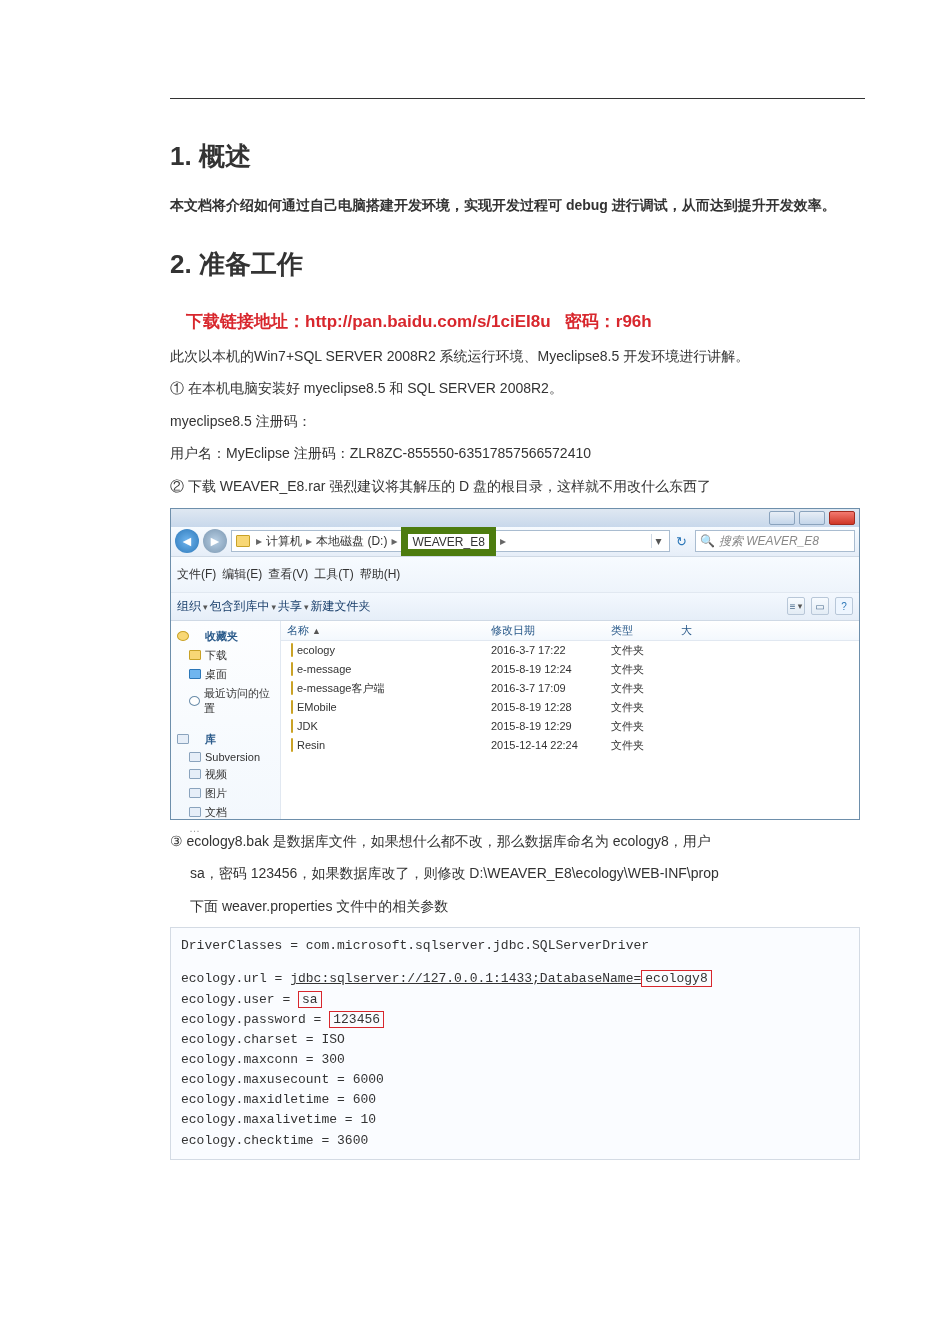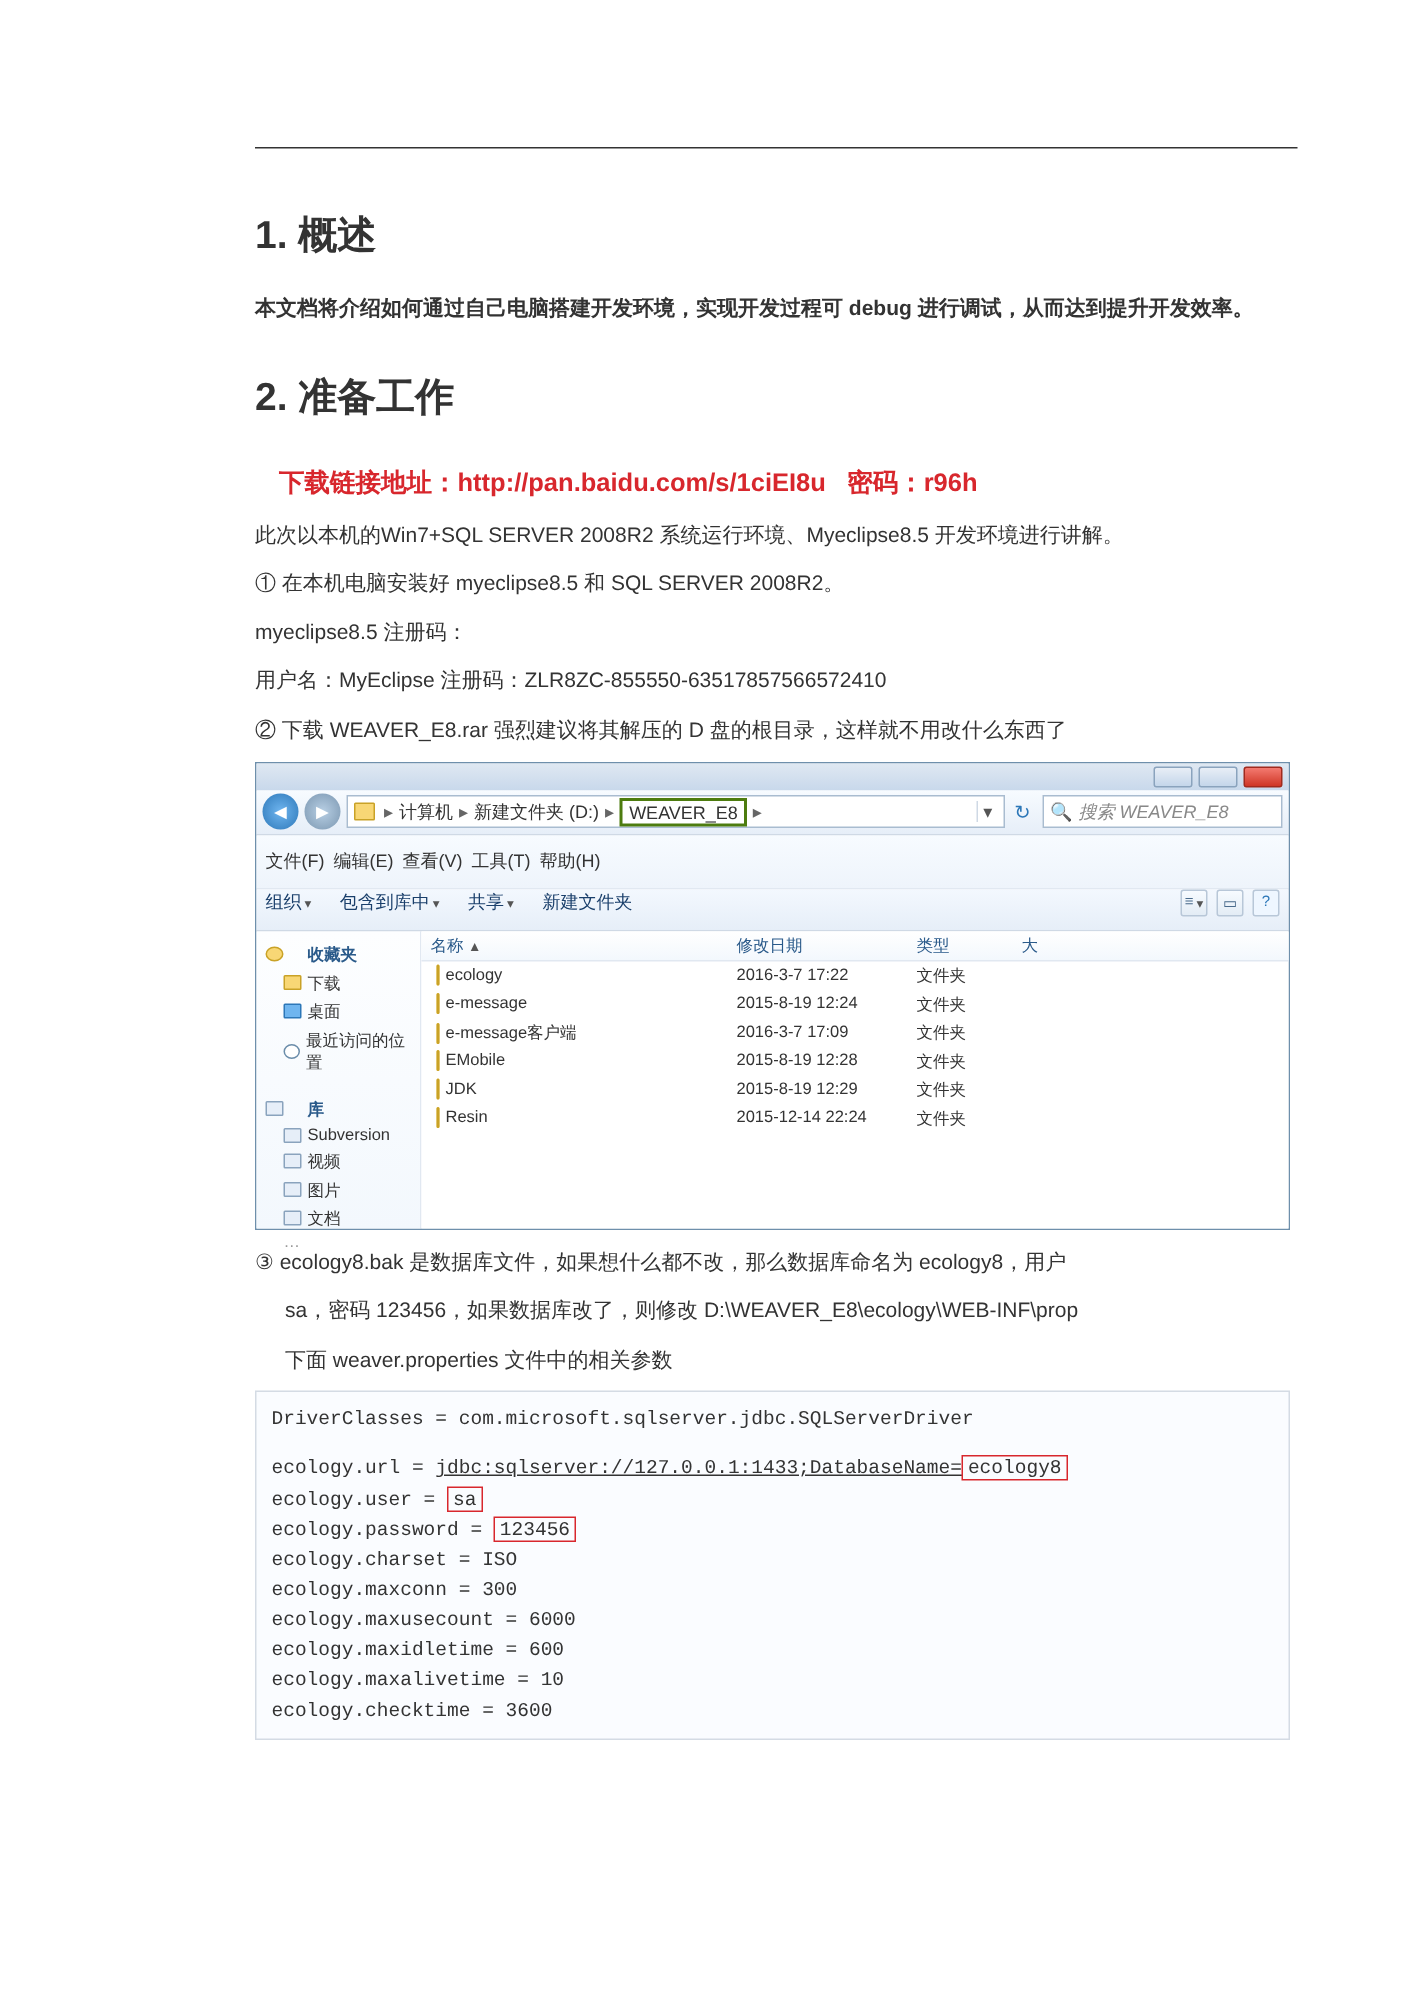--- a/index.html
+++ b/index.html
@@ -53,38 +53,38 @@
       display:flex; align-items:center; justify-content:center;
       color:#fff; font-size:14px;
     }
     .nav-fwd { background: radial-gradient(#b8cfe4,#7a96b0); }
     .breadcrumb {
       flex: 1; height: 22px; border:1px solid #a9bcd0; background:#fff;
       display: flex; align-items: center; padding: 0 4px; gap: 2px;
     }
     .bc-folder { width:14px; height:12px; background:#f8d775; border:1px solid #c9a227; border-radius:1px; margin-right:2px;}
     .bc-seg { color:#333; white-space:nowrap; }
-    .bc-seg.hl { border:2px solid #4d7c0f; padding: 1px 4px 0 4px; }
+    .bc-seg.hl { border:7px solid #4d7c0f; padding: 1px 4px 0 4px; }
     .bc-arrow { color:#666; padding:0 2px;}
     .bc-drop { width:14px; text-align:center; color:#555; border-left:1px solid #cfd9e5; margin-left:auto; }
     .search-box {
       width: 160px; height: 22px; border:1px solid #a9bcd0; background:#fff;
       display:flex; align-items:center; padding:0 4px; color:#888; gap:4px;
     }
     .refresh-i { color:#2c77b8; font-size:13px; margin:0 4px 0 2px;}
     .search-i { color:#2c77b8; font-size:12px;}
     .menubar {
       height: 36px; background:linear-gradient(#f7fbff,#eef4fb);
       display:flex; align-items:center; padding:0 6px; gap:6px;
       border-bottom:1px solid #e1e8f1;
     }
     .menubar span { color:#333; }
     .toolbar {
       height: 28px; background:linear-gradient(#f3f8fe,#e6eef8);
-      display:flex; align-items:flex-start; padding:0 6px; gap:19px;
+      display:flex; align-items:center; padding:0 6px; gap:2px;
       border-bottom:1px solid #cfd9e5;
     }
     .tool-btn { color:#1a3f6b; }
     .tool-right { margin-left:auto; display:flex; gap:6px; }
     .tool-i { width:18px; height:18px; border:1px solid #b8c7d8; background:linear-gradient(#f7fbff,#e3ecf5); border-radius:2px; display:flex; align-items:center; justify-content:center; font-size:10px; color:#4a6b8c;}
     .drop { font-size:9px; color:#555; margin-left:2px;}
     .win-body { display:flex; height: 198px;}
     .sidebar {
       width: 110px; background:linear-gradient(#fdfeff,#f3f8fd);
       border-right: 1px solid #e1e8f1; padding: 4px 0; font-size:11px;
@@ -151,21 +151,21 @@
       <div class="title-btn red"></div>
     </div>
     <div class="win-nav">
       <div class="nav-arrow">◄</div>
       <div class="nav-arrow nav-fwd">►</div>
       <div class="breadcrumb">
         <span class="bc-folder"></span>
         <span class="bc-arrow">▸</span>
         <span class="bc-seg">计算机</span>
         <span class="bc-arrow">▸</span>
-        <span class="bc-seg">新建文件夹 (D:)</span>
+        <span class="bc-seg">本地磁盘 (D:)</span>
         <span class="bc-arrow">▸</span>
         <span class="bc-seg hl">WEAVER_E8</span>
         <span class="bc-arrow">▸</span>
         <span class="bc-drop">▾</span>
       </div>
       <span class="refresh-i">↻</span>
       <div class="search-box">
         <span class="search-i">🔍</span>
         <span style="font-style:italic">搜索 WEAVER_E8</span>
       </div>

